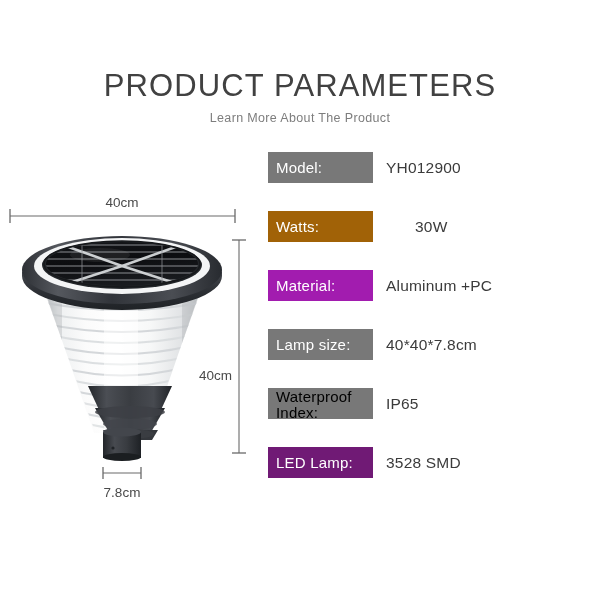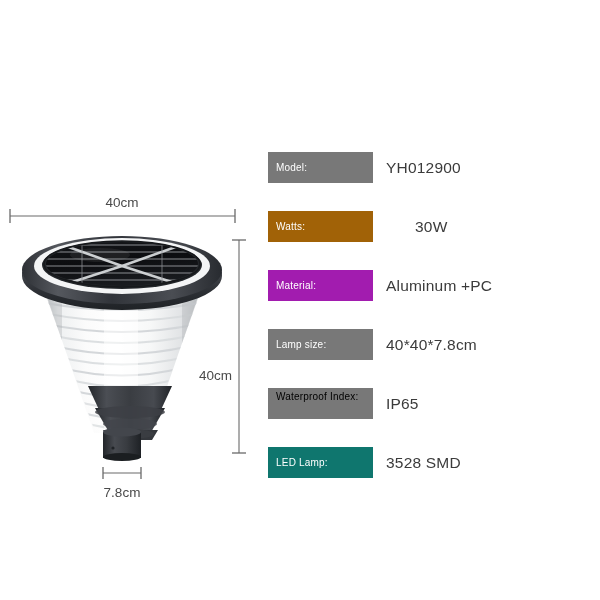--- a/index.html
+++ b/index.html
@@ -59,21 +59,21 @@
     height: 59px;
   }
   .spec-label {
     position: absolute;
     left: 0;
     top: 0;
     width: 105px;
     height: 31px;
     background: #787878;
     color: #ffffff;
-    font-size: 10px;
+    font-size: 15px;
     line-height: 31px;
     padding-left: 8px;
     box-sizing: border-box;
     letter-spacing: 0.2px;
     white-space: nowrap;
     overflow: visible;
   }
   .spec-label.two-line {
     line-height: 15.5px;
     padding-top: 1px;
@@ -107,20 +107,24 @@
     font-family: "Liberation Sans", sans-serif;
     font-size: 13.5px;
     fill: #4a4a4a;
   }
 </style>
 </head>
 <body>
 
 <div id="page">
 
+  <div class="heading">
+    <div class="heading-title">PRODUCT PARAMETERS</div>
+    <div class="heading-sub">Learn More About The Product</div>
+  </div>
 
   <div class="product-art">
     <svg width="260" height="600" viewBox="0 0 260 600" xmlns="http://www.w3.org/2000/svg">
       <defs>
 
         <linearGradient id="rimGrad" x1="0" y1="0" x2="1" y2="0">
           <stop offset="0%" stop-color="#2e3136"></stop>
           <stop offset="18%" stop-color="#55585e"></stop>
           <stop offset="45%" stop-color="#31343a"></stop>
           <stop offset="75%" stop-color="#4a4d53"></stop>
@@ -285,18 +289,18 @@
       <div class="spec-label" style="background: rgb(120, 120, 120); color: rgb(255, 255, 255);">Lamp size:</div>
       <div class="spec-value" style="color: rgb(59, 59, 59);">40*40*7.8cm</div>
     </div>
 
     <div class="spec-row">
       <div class="spec-label two-line" style="background: rgb(120, 120, 120); color: #000000;">Waterproof Index:</div>
       <div class="spec-value" style="color: rgb(59, 59, 59);">IP65</div>
     </div>
 
     <div class="spec-row">
-      <div class="spec-label" style="background: #0f766e; color: rgb(255, 255, 255);">LED Lamp:</div>
+      <div class="spec-label" style="background: #701a75; color: rgb(255, 255, 255);">LED Lamp:</div>
       <div class="spec-value" style="color: rgb(59, 59, 59);">3528 SMD</div>
     </div>
 
   </div>
 </div>
 
 </body></html>

